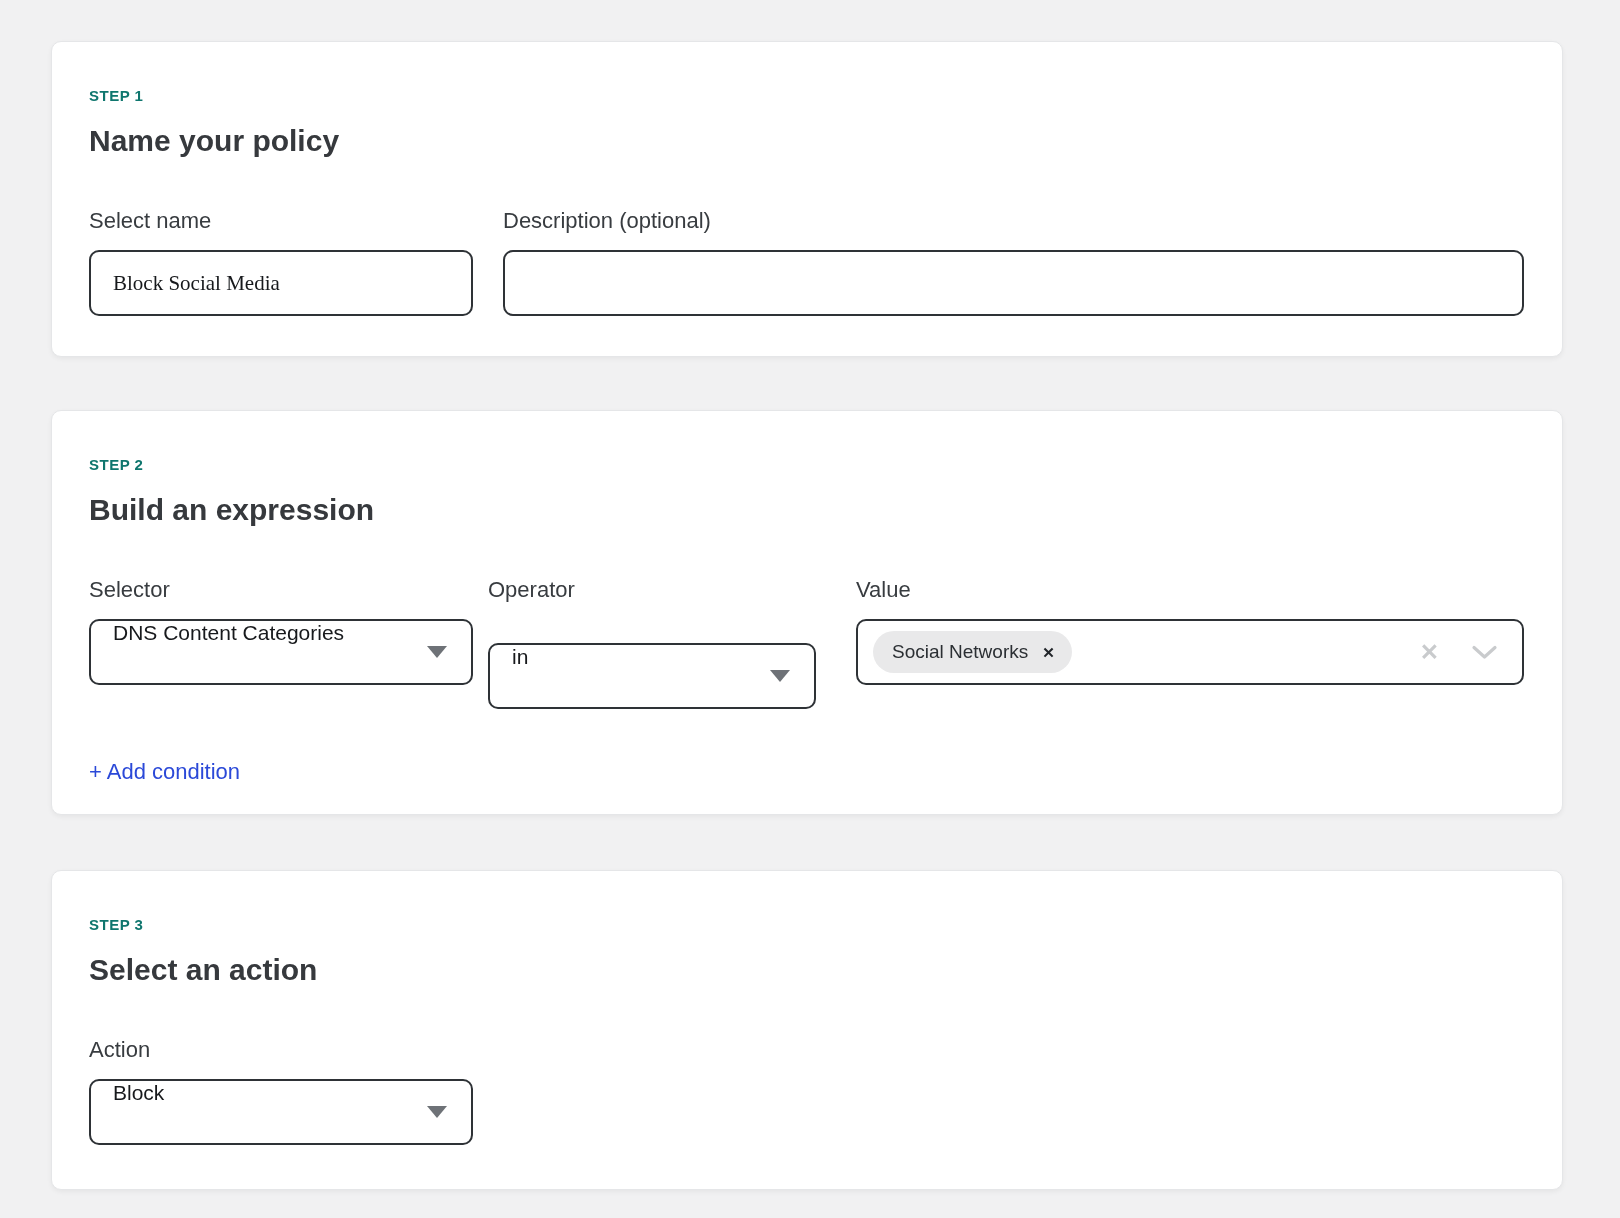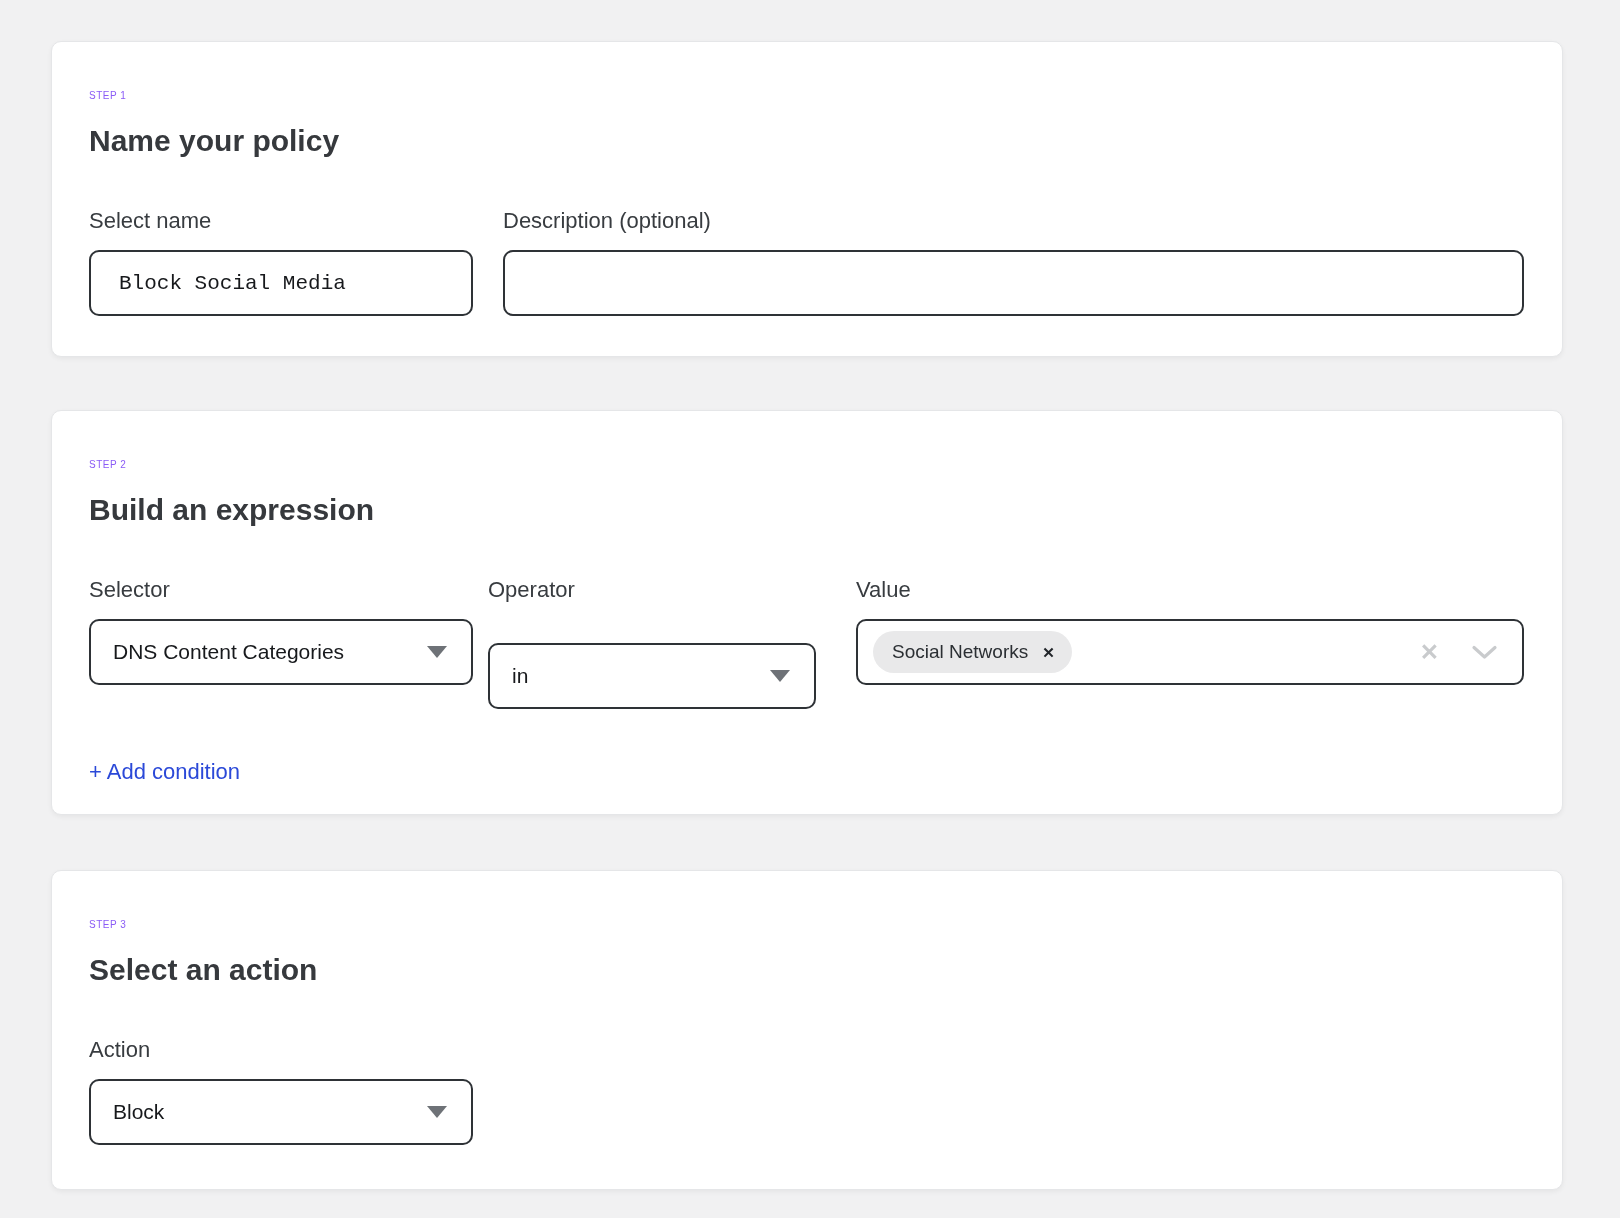--- a/index.html
+++ b/index.html
@@ -21,24 +21,24 @@
     border: 1px solid #e5e6e8;
     border-radius: 10px;
     box-shadow: 0 2px 5px rgba(0,0,0,0.05);
     padding: 46px 38px 0 37px;
   }
   .card-step1 { top: 41px;  height: 316px; }
   .card-step2 { top: 410px; height: 405px; }
   .card-step3 { top: 870px; height: 320px; }
 
   .step-label {
-    font-size: 10px;
-    font-weight: 400;
+    font-size: 15px;
+    font-weight: 700;
     letter-spacing: 0.5px;
-    color: #8b5cf6;
+    color: #0f766e;
     line-height: 16px;
   }
   .card-title {
     margin: 20px 0 0 0;
     font-size: 30px;
     font-weight: 700;
     color: #36393d;
     line-height: 34px;
   }
 
@@ -61,31 +61,31 @@
   .col-val  { flex: 1;      margin-left: 40px; }   
 
   .text-input, .select, .multiselect {
     height: 66px;
     border: 2px solid #2e3236;
     border-radius: 10px;
     background: #ffffff;
     width: 100%;
   }
   .text-input {
-    padding: 0 20px 0 28px;
-    font-family: Liberation Mono, monospace;
+    padding: 0 20px 0 22px;
+    font-family: Liberation Serif, serif;
     font-size: 21px;
     color: #17191c;
     outline: none;
   }
 
   .select {
     position: relative;
     display: flex;
-    align-items: center;
+    align-items: flex-start;
     padding: 0 56px 0 22px;
     cursor: pointer;
   }
   .select-value { font-size: 21px; color: #17191c; }
   .caret {
     position: absolute;
     right: 24px;
     top: 50%;
     transform: translateY(-50%);
     width: 0; height: 0;

